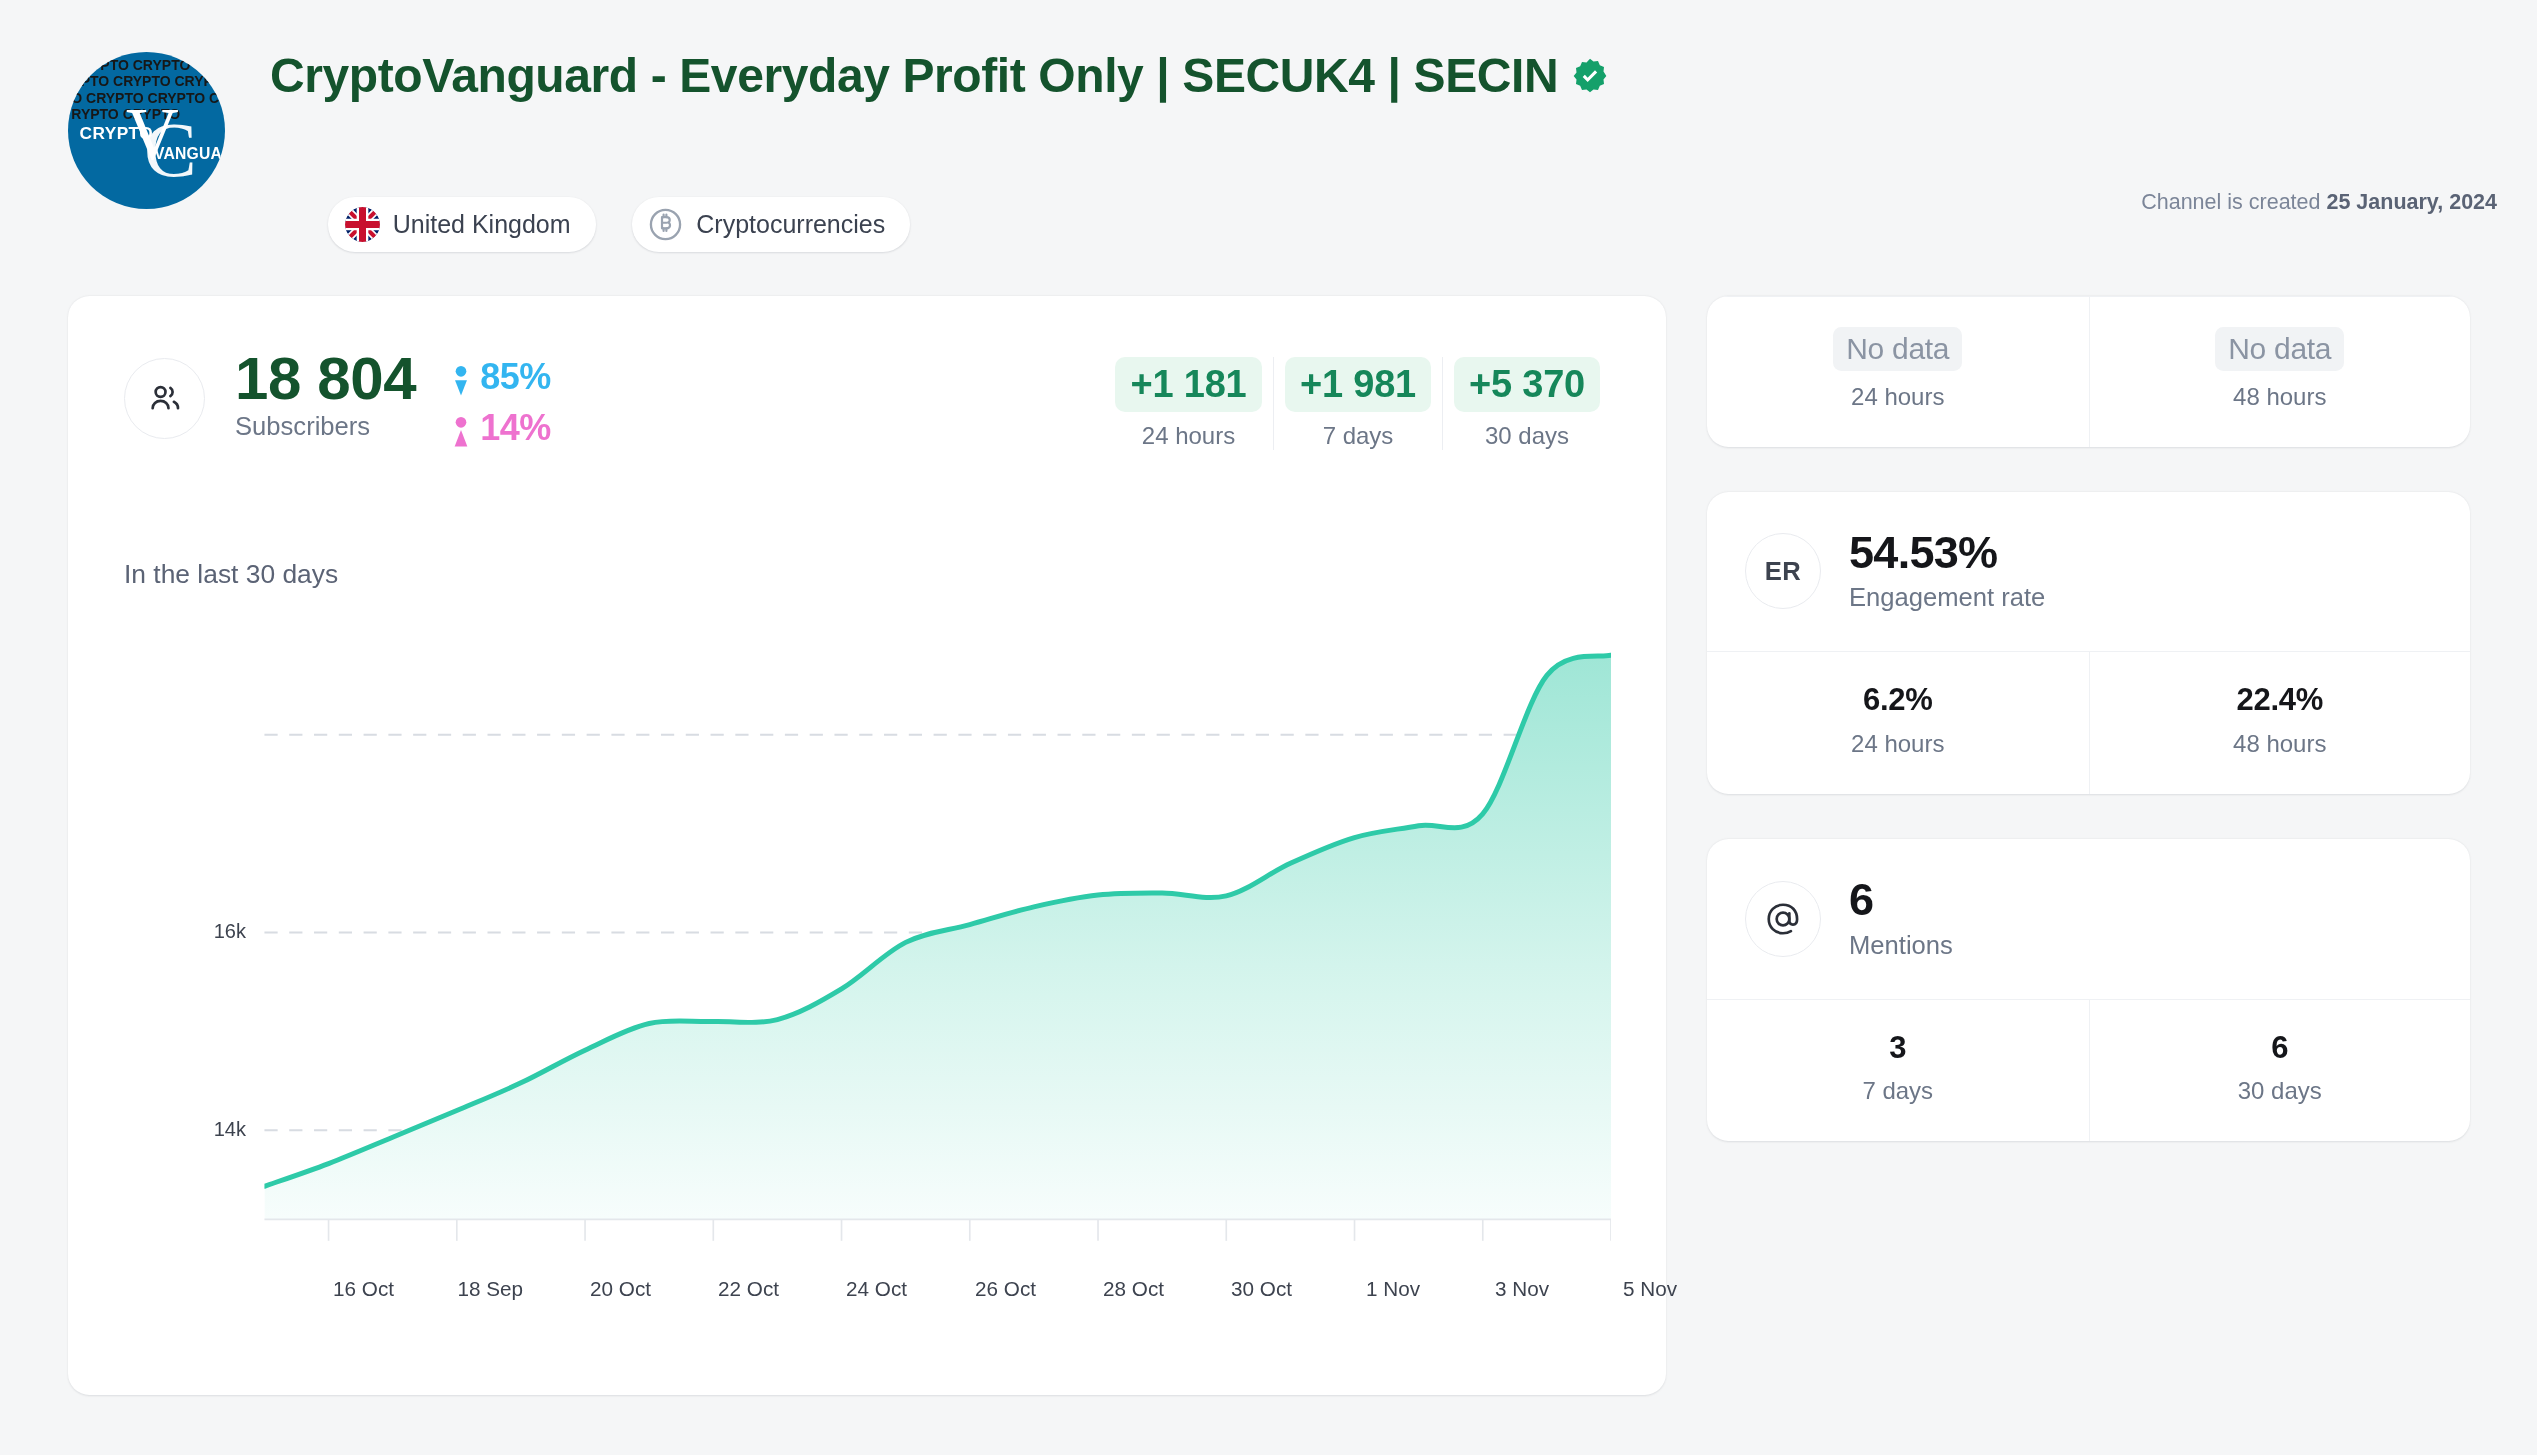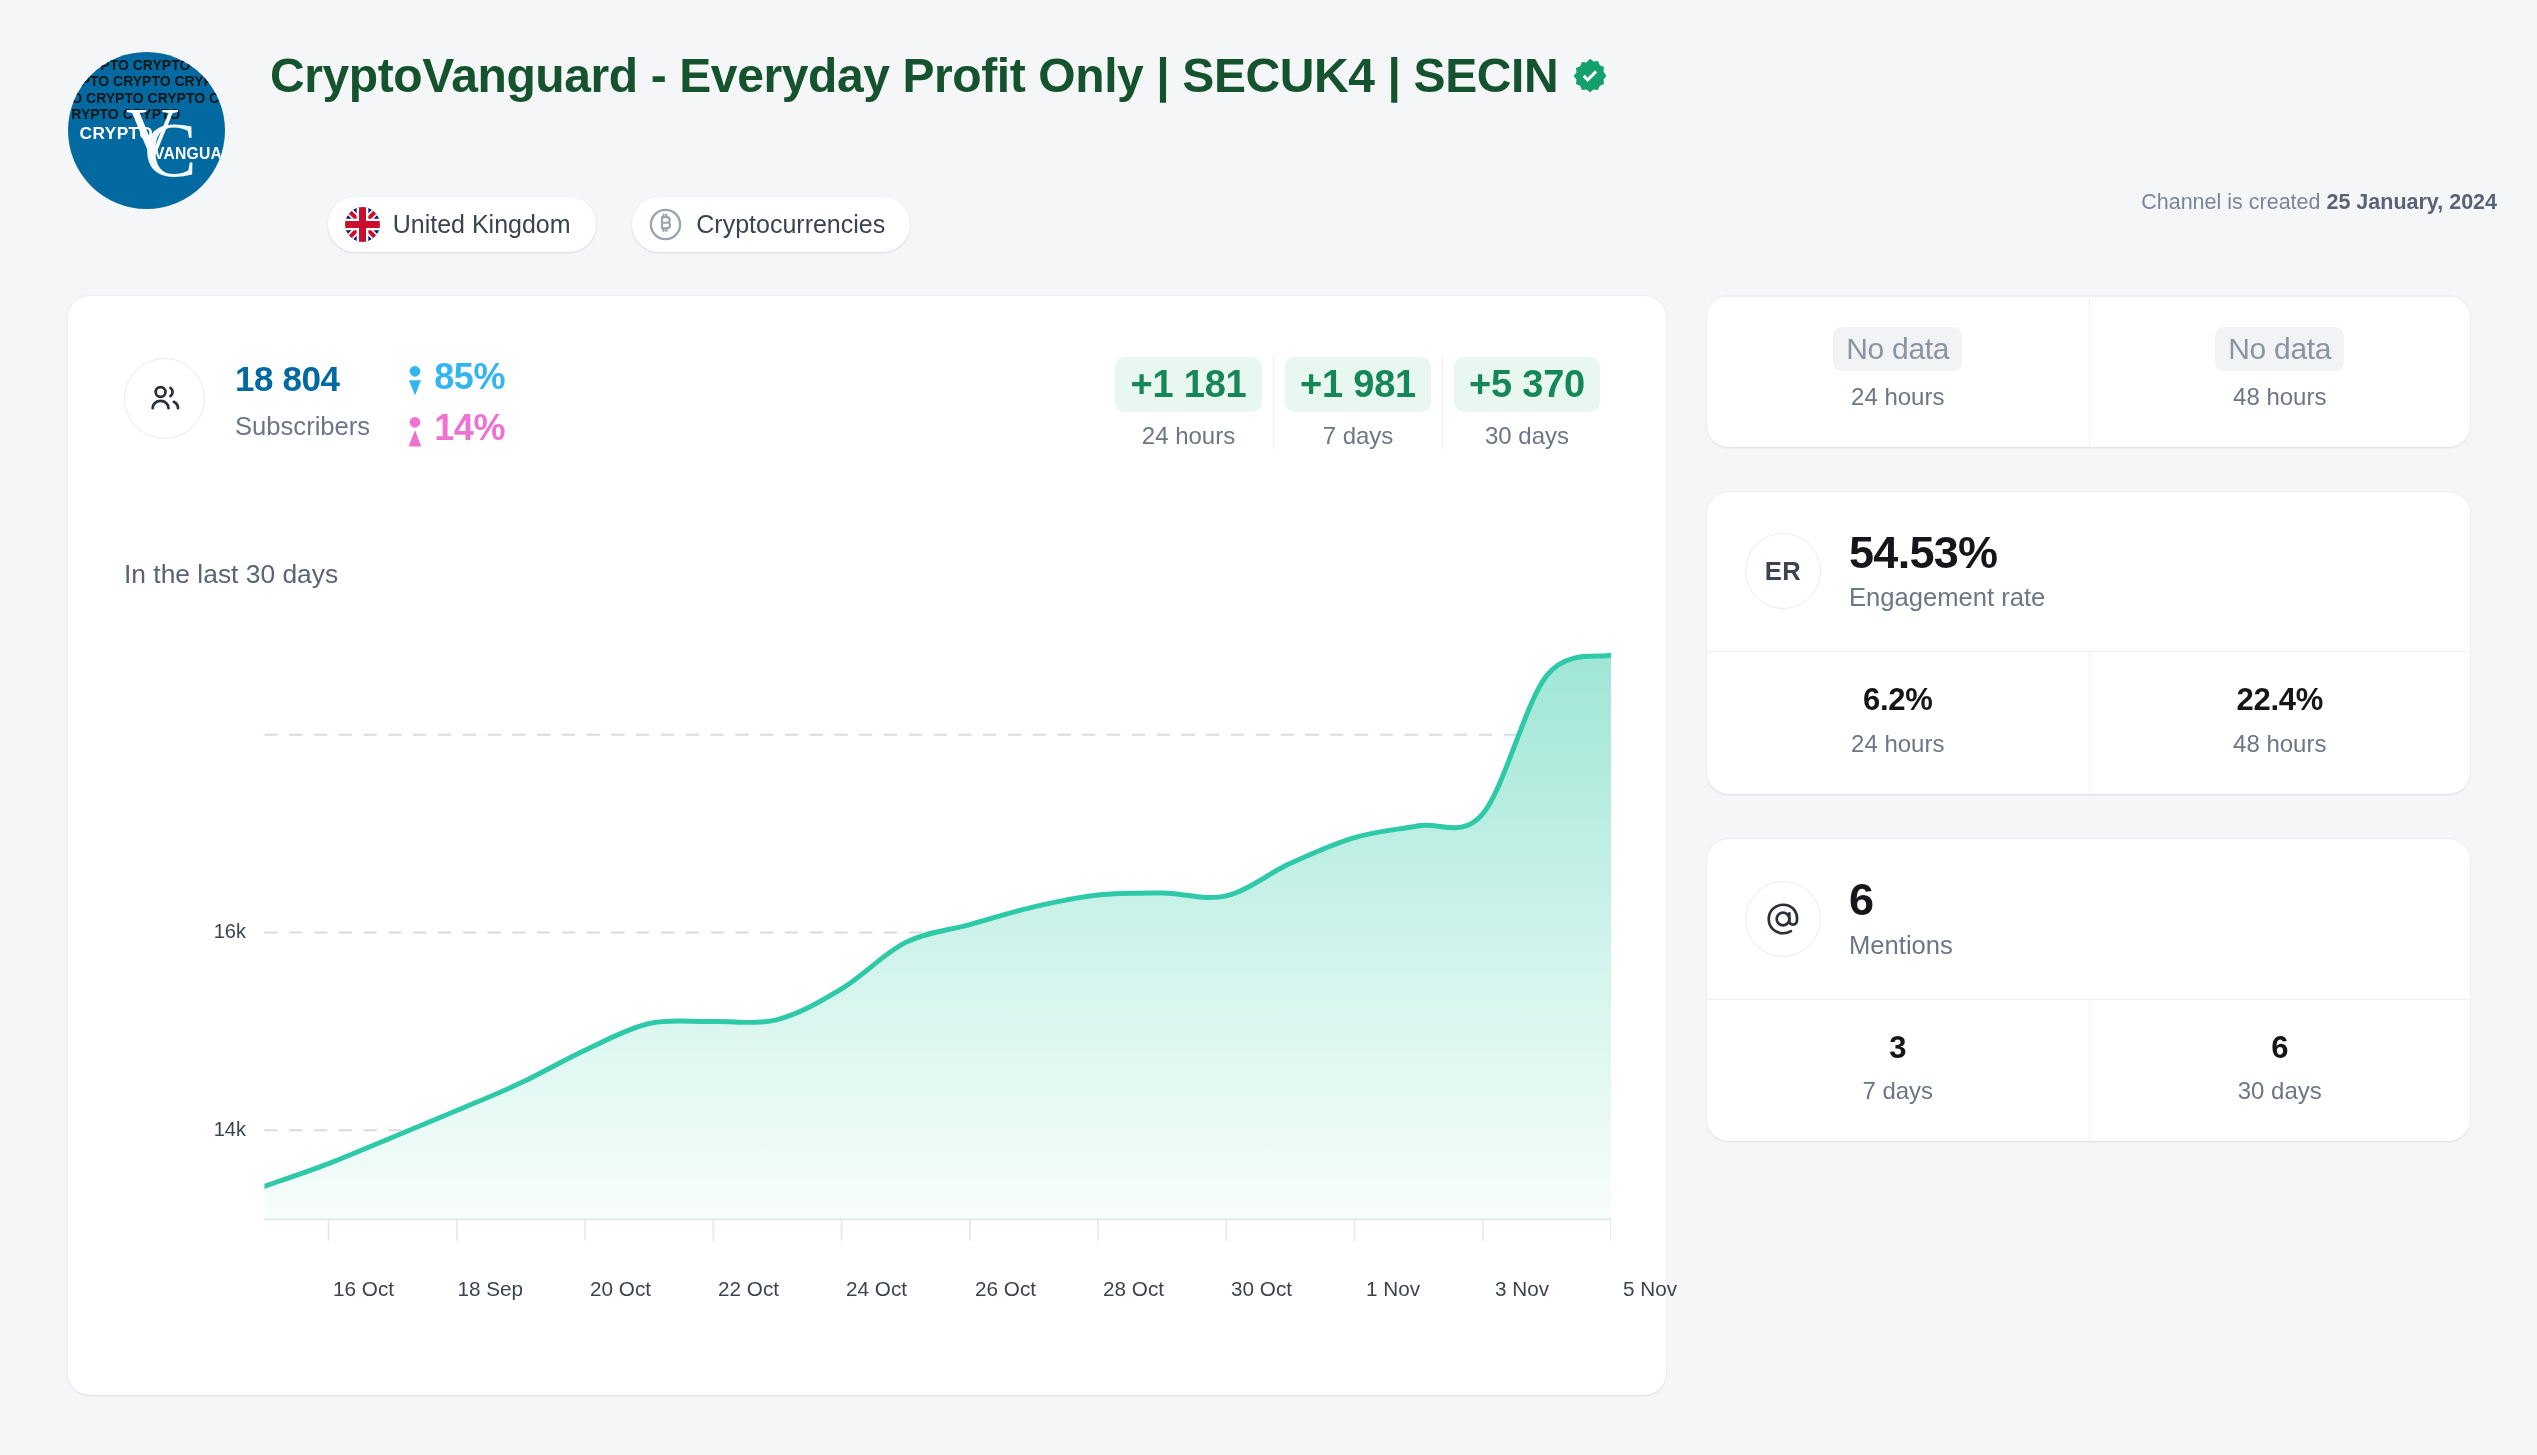--- a/index.html
+++ b/index.html
@@ -79,21 +79,21 @@
   .left-card { position: absolute; left: 68px; top: 296px; width: 1598px; height: 1099px; }
 
   .subs-row { position: absolute; left: 56px; top: 51px; display: flex; align-items: center; }
   .round-ico {
     width: 81px; height: 81px; border-radius: 50%;
     border: 1.3px solid #e9ebef; background: #fff;
     display: flex; align-items: center; justify-content: center;
     flex: 0 0 81px;
   }
   .subs-texts { margin-left: 30px; }
-  .subs-count { font-size: 35px; font-weight: 700; color: #0369a1; line-height: 53px; letter-spacing: -0.4px; }
+  .subs-count { font-size: 60px; font-weight: 700; color: #14532d; line-height: 53px; letter-spacing: -0.4px; }
   .subs-label { font-size: 25.6px; color: #6c7687; line-height: 36px; margin-top: 3.3px; }
 
   .gender { margin-left: 36px; }
   .g-row { display: flex; align-items: flex-end; gap: 10px; height: 51px; }
   .g-male { color: #33b5f0; font-size: 36px; font-weight: 700; letter-spacing: -0.4px; }
   .g-female { color: #ee72cf; font-size: 36px; font-weight: 700; letter-spacing: -0.4px; }
 
   .growth { position: absolute; right: 55px; top: 61px; display: flex; }
   .growth-col {
     width: 169px; text-align: center; padding: 0 15px;

